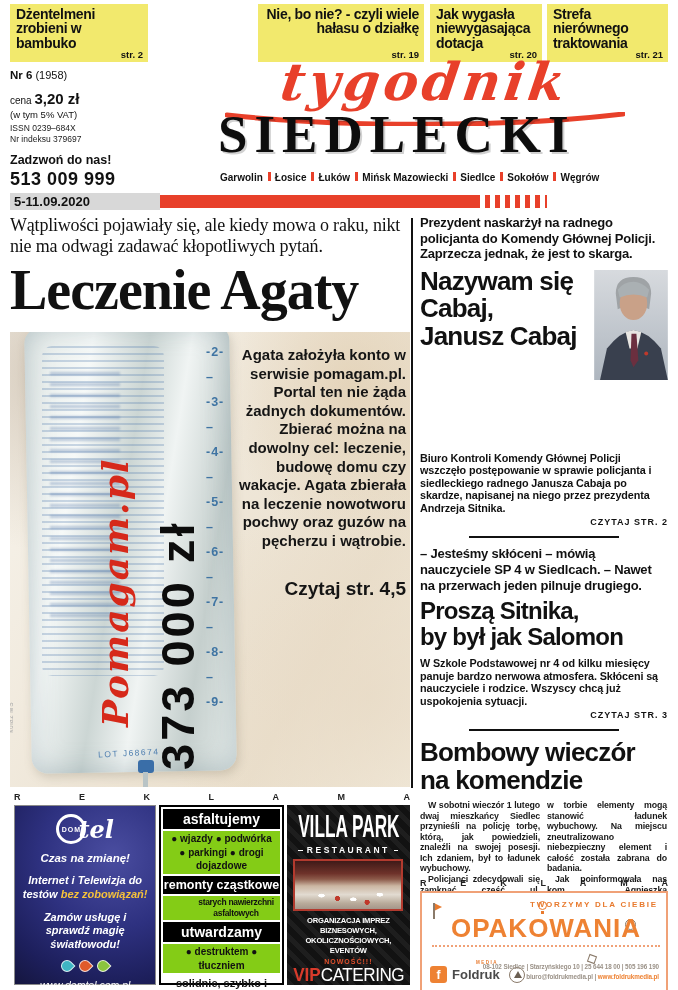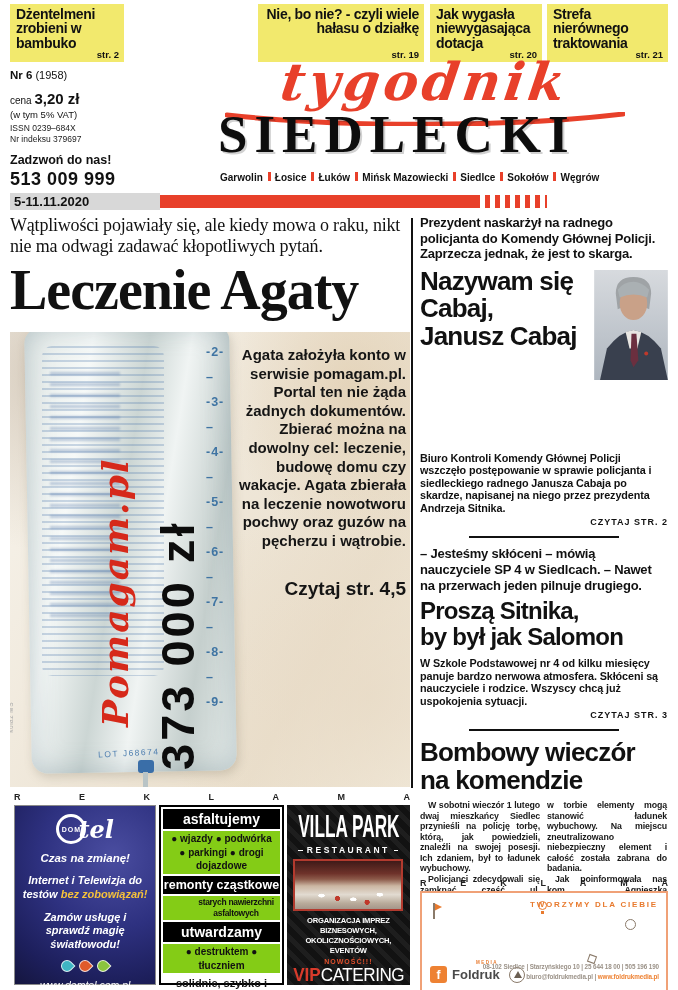--- a/index.html
+++ b/index.html
@@ -4,21 +4,21 @@
 <style>
   * { margin:0; padding:0; box-sizing:border-box; }
   html,body { background:#fff; }
   body { font-family:"Liberation Sans", sans-serif; color:#111; }
   .page { position:relative; width:678px; height:990px; background:#fff; overflow:hidden; }
 
   
   .promo { position:absolute; top:4px; height:58px; background:#f2e96d; padding:3px 5px 2px 6px; }
   .promo .t { font-weight:bold; font-size:14px; line-height:1.02; letter-spacing:-0.3px; }
   .promo .pg { position:absolute; right:5px; bottom:2px; font-weight:bold; font-size:9.5px; }
-  .promo1 { left:10px;  width:114px; }
+  .promo1 { left:10px;  width:138px; }
   .promo2 { left:156px; width:91px; }
   .promo3 { left:258px; width:166px;text-align:right; }
   .promo4 { left:430px; width:112px; }
   .promo5 { left:547px; width:121px; }
 
   
   .mast-left { position:absolute; left:10px; top:68px; width:155px; font-size:10px; line-height:1.25; }
   .issue { font-size:11px; margin-bottom:7px; }
   .issue b { font-size:11.5px; }
   .price-row { font-size:10px; }
@@ -228,21 +228,21 @@
     <svg class="logo-swash" viewBox="0 0 400 14" preserveAspectRatio="none">
       <path d="M2,3 C 120,16 290,15 398,2" stroke="#e8402a" stroke-width="5" fill="none" stroke-linecap="round"></path>
     </svg>
     <div class="logo-main">SIEDLECKI</div>
     <div class="towns">
       <span>Garwolin</span><span class="sep"></span><span>Łosice</span><span class="sep"></span><span>Łuków</span><span class="sep"></span><span>Mińsk Mazowiecki</span><span class="sep"></span><span>Siedlce</span><span class="sep"></span><span>Sokołów</span><span class="sep"></span><span>Węgrów</span>
     </div>
   </div>
 
   <div class="daterow">
-    <div class="datebox">5-11.11.2020</div>
+    <div class="datebox">5-11.09.2020</div>
     <div class="redbar"></div>
     <div class="redbar-stripes"></div>
   </div>
 
   <div class="col-divider"></div>
 
   <div class="left-col">
     <div class="lead-serif">Wątpliwości pojawiały się, ale kiedy mowa o raku, nikt nie ma odwagi zadawać kłopotliwych pytań.</div>
     <div class="h-agata">Leczenie Agaty</div>
 
@@ -400,20 +400,21 @@
           <span>M</span>
           <span>A</span>
       </div>
 
       <div class="ad-foldruk">
         <span class="fd-flag"></span>
         <span class="fd-bulb"></span>
         <span class="fd-clock"></span>
         <span class="fd-cube"></span>
         <div class="fd-tag">TWORZYMY DLA CIEBIE</div>
+        <div class="fd-word">OPAKOWANIA</div>
         <div class="fd-logo-row">
           <div class="fd-sq">f</div>
           <div class="fd-brand"><span>Foldruk</span><span class="media">MEDIA</span></div>
           <div class="fd-stamp"></div>
         </div>
         <div class="fd-contact">
           <div>08-102 Siedlce | Starzyńskiego 10 | 25 644 18 00 | 505 196 190</div>
           <div><span>biuro@foldrukmedia.pl | </span><span class="orange">www.foldrukmedia.pl</span></div>
         </div>
       </div>

